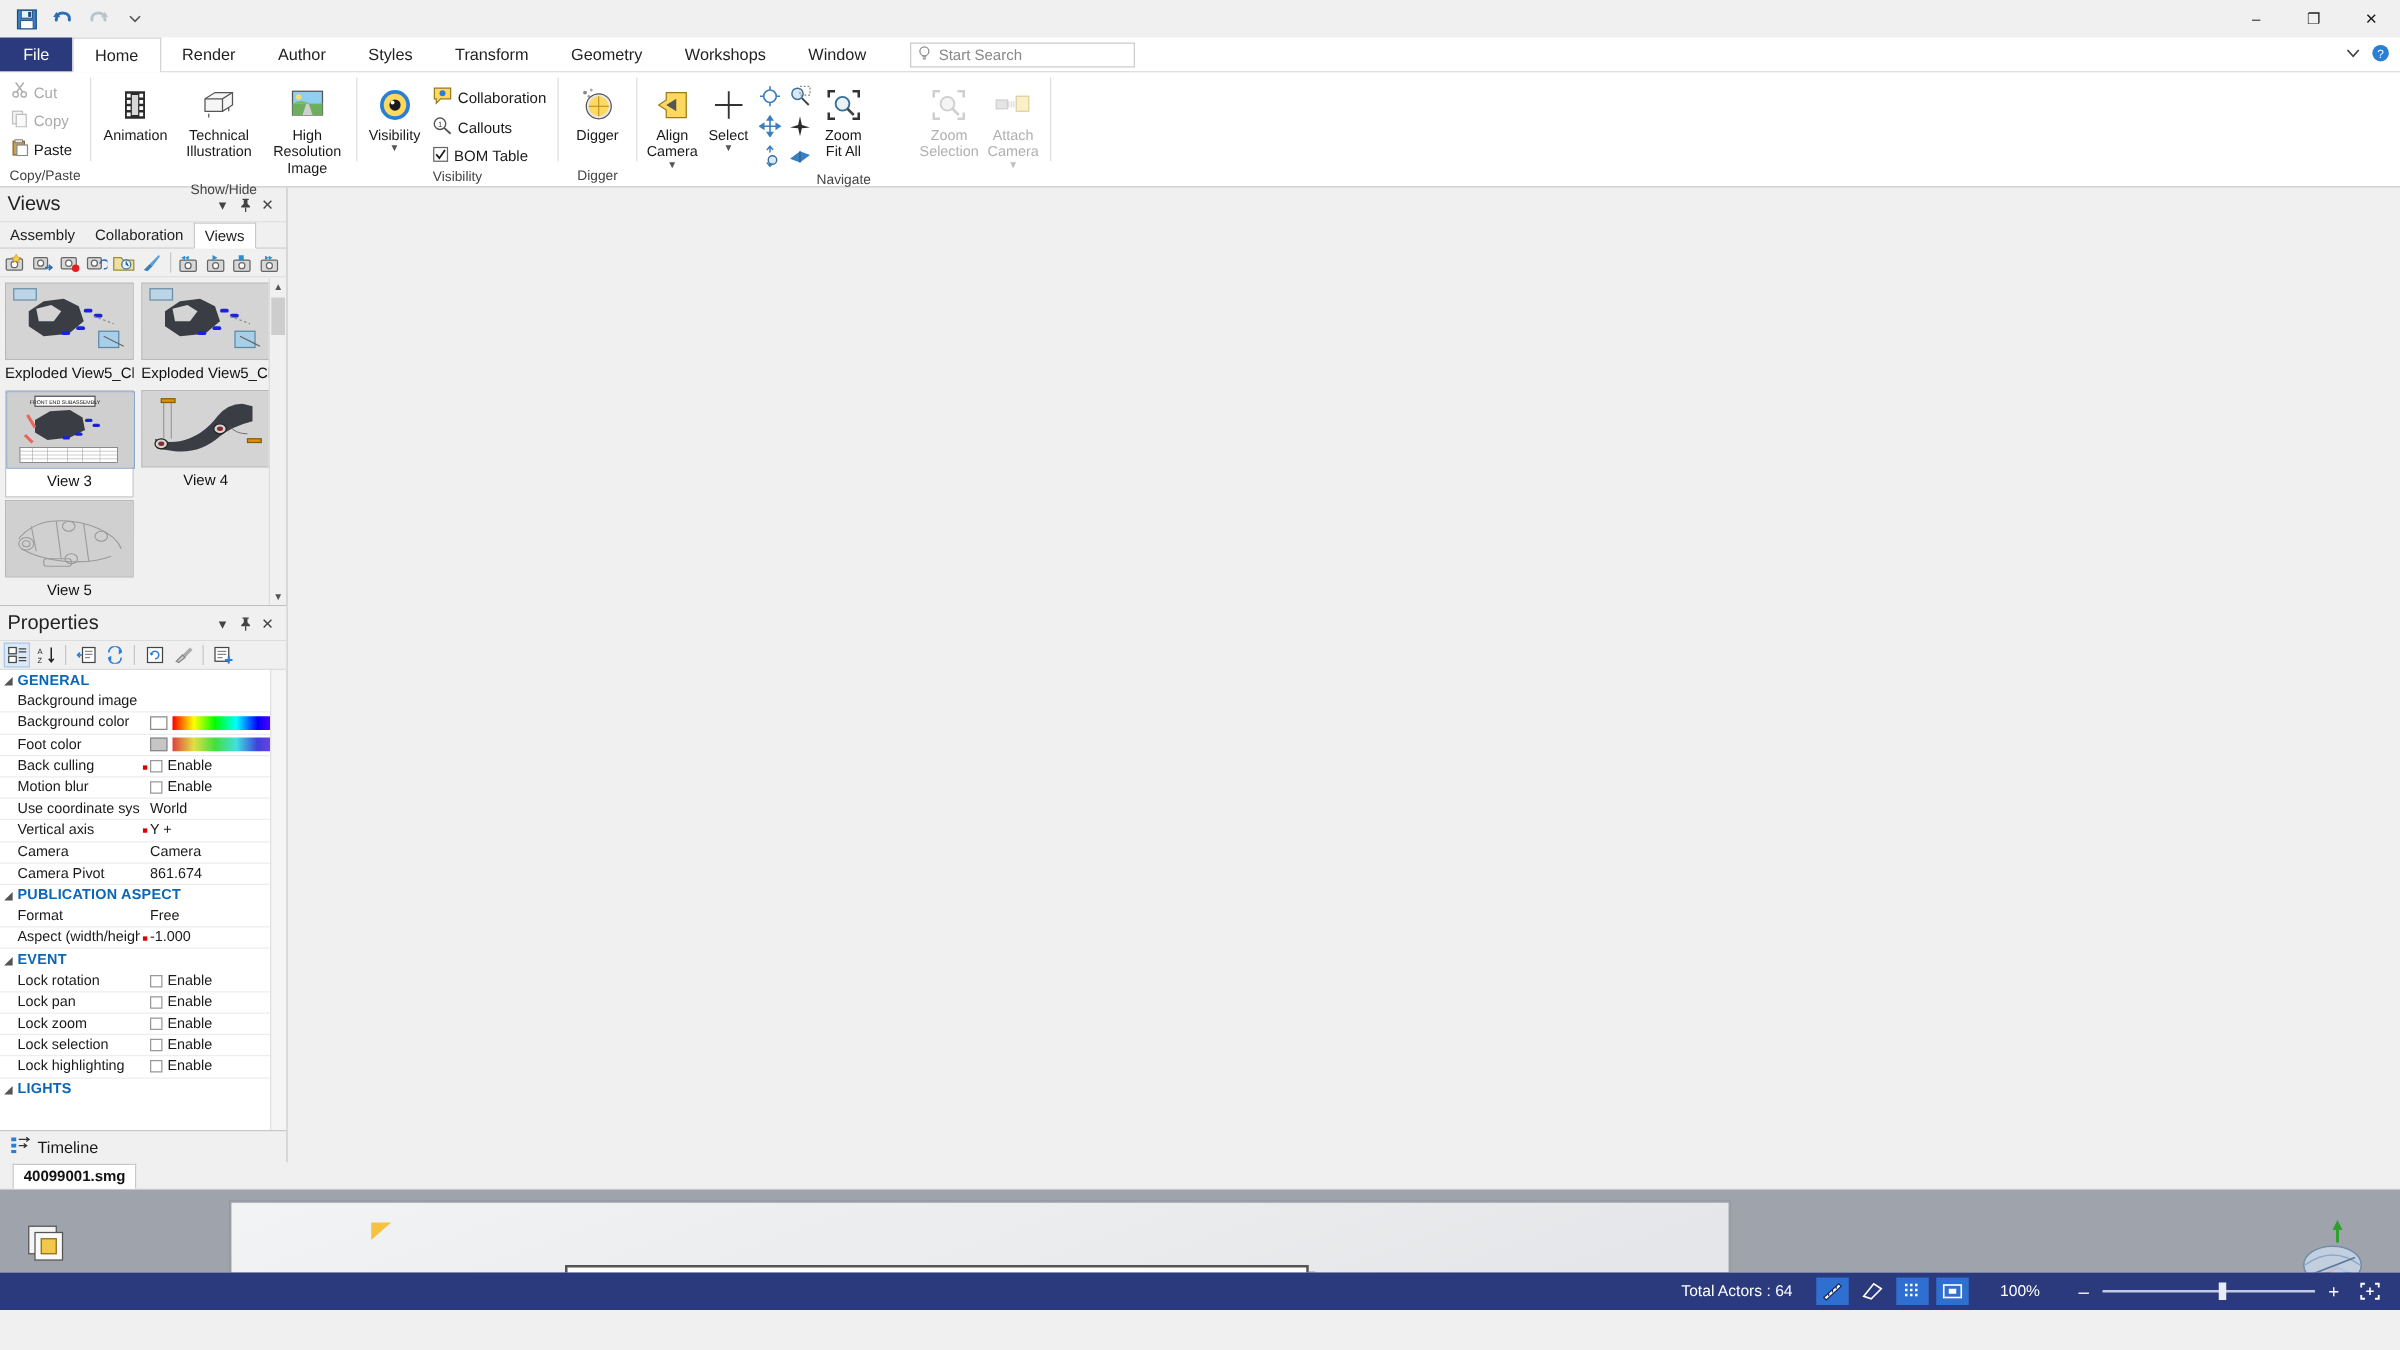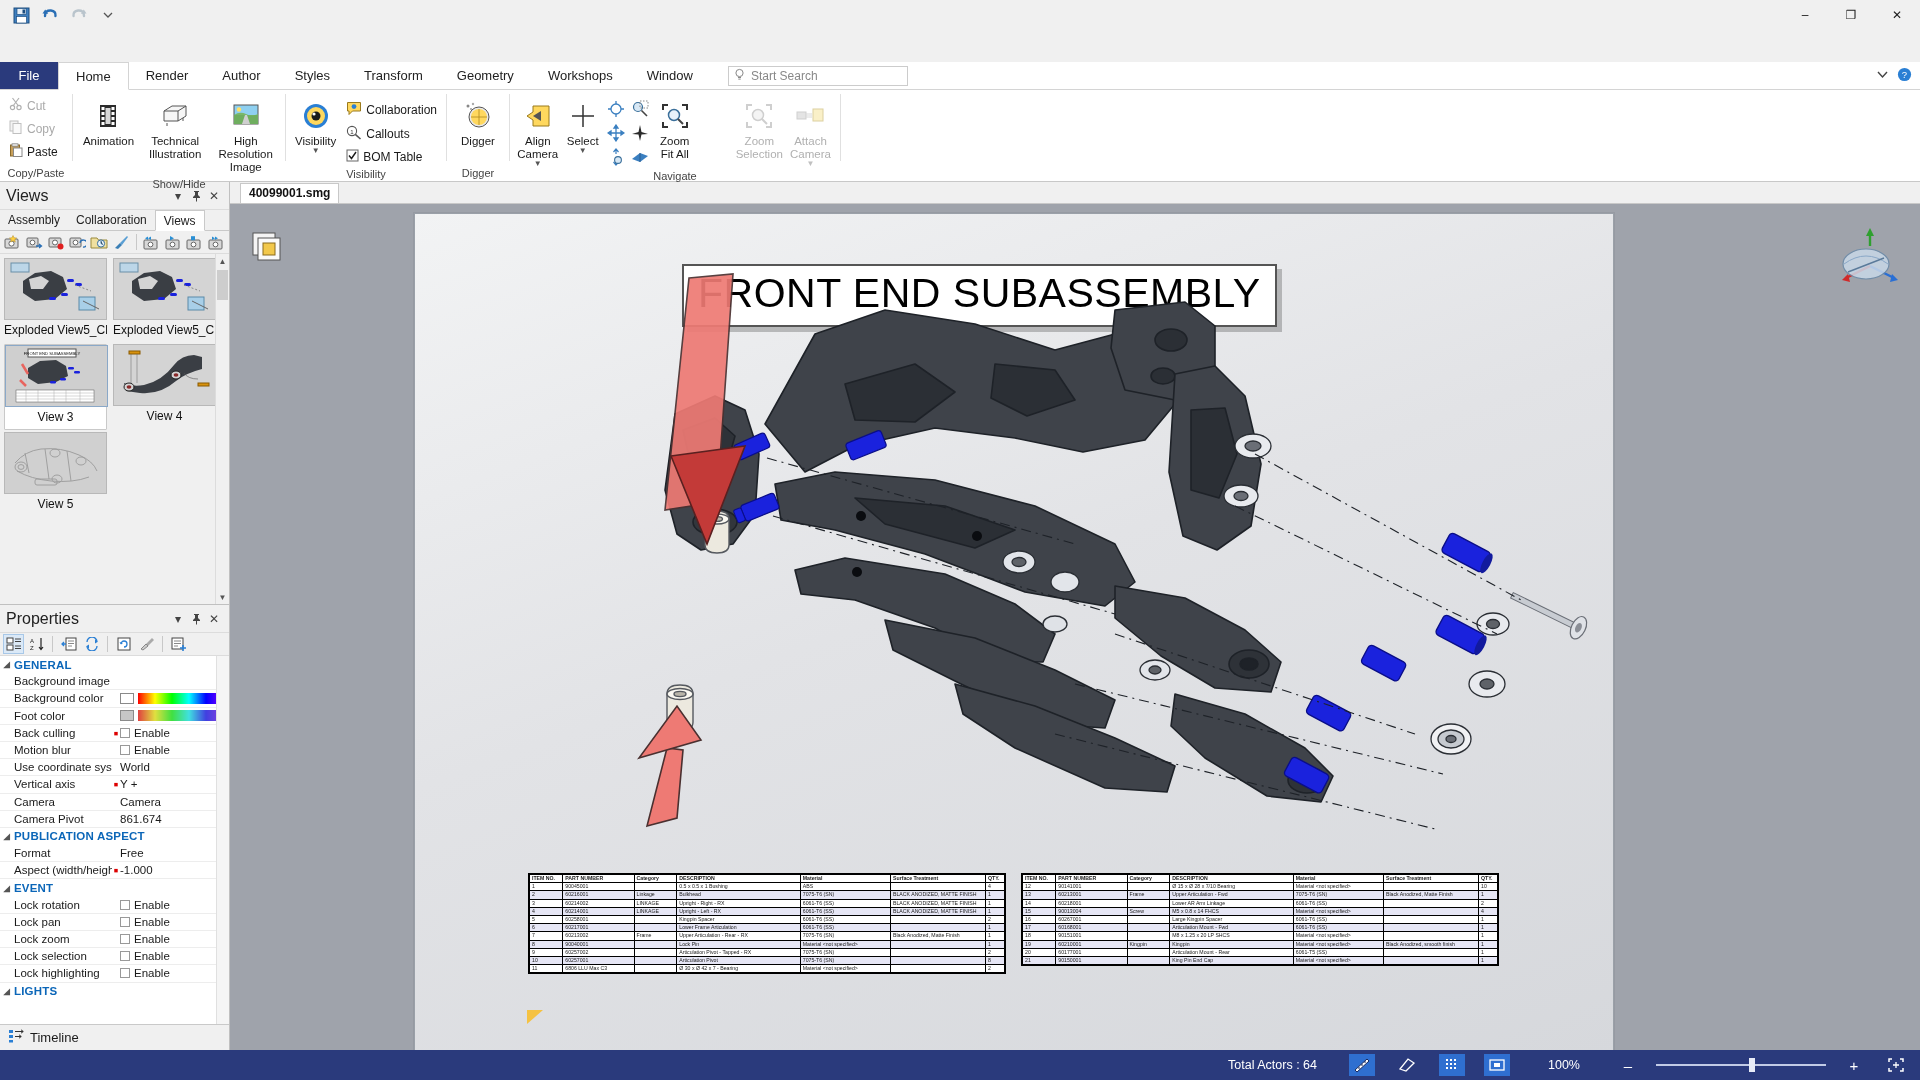--- a/index.html
+++ b/index.html
@@ -25,21 +25,21 @@
   .title-text {
     position: absolute; left: 0; right: 0; text-align: center;
     font-size: 13px; color: #333; pointer-events: none;
   }
   .winbtns { position: absolute; right: 0; top: 0; height: 30px; display: flex; }
   .winbtn { width: 46px; height: 30px; display: flex; align-items: center; justify-content: center; cursor: pointer; }
 
   
   .ribbon-tabs {
     height: 28px; background: #fff; display: flex; align-items: stretch;
-    border-bottom: 1px solid #d4d4d4; position: relative; margin-top: 32px;
+    border-bottom: 1px solid #d4d4d4; position: relative;
   }
   .tab-file {
     background: #2a3a7c; color: #fff; width: 58px;
     display: flex; align-items: center; justify-content: center;
     font-size: 13px; cursor: pointer;
   }
   .tab {
     padding: 0 17px; display: flex; align-items: center;
     font-size: 13px; color: #222; cursor: pointer;
   }
@@ -68,21 +68,21 @@
     width: 66px; display: flex; flex-direction: column; align-items: center;
     padding: 3px 2px; font-size: 11.5px; text-align: center; line-height: 1.15; cursor: pointer;
   }
   .rbtn-big.disabled { color: #b0b0b0; cursor: default; }
   .rbtn-big .ico { height: 34px; display: flex; align-items: center; justify-content: center; margin-bottom: 2px; }
   .caret-dn { font-size: 8px; line-height: 6px; color: #555; }
   .icogrid { display: grid; grid-template-columns: repeat(2, 24px); grid-auto-rows: 24px; align-items: center; justify-items: center; margin-top: 2px; }
   .icogrid div { cursor: pointer; }
 
   
-  .main { display: flex; height: 868px; }
+  .main { display: flex; height: 868px; flex-direction: column; }
 
   
   .leftpanel { width: 230px; background: #f0f0f0; display: flex; flex-direction: column; border-right: 1px solid #c0c0c0; }
 
   .panel-head {
     height: 28px; display: flex; align-items: center; padding: 0 6px;
     background: #f0f0f0; border-bottom: 1px solid #dcdcdc;
   }
   .panel-title { font-size: 16px; color: #222; flex: 1; }
   .panel-head-btn { width: 18px; height: 18px; display: flex; align-items: center; justify-content: center; color: #444; cursor: pointer; font-size: 12px; }
@@ -151,21 +151,21 @@
   .bom table { border-collapse: collapse; width: 100%; }
   .bom th, .bom td { border: 1px solid #000; padding: 1px 2px; text-align: left; font-weight: normal; white-space: nowrap; overflow: hidden; }
   .bom th { font-weight: bold; background: #fff; }
   .bom tr.alt td { background: #e6e6f5; }
   .bom-left { left: 617px; top: 831px; width: 478px; }
   .bom-right { left: 1110px; top: 831px; width: 478px; }
 
   
   .statusbar { height: 30px; background: #2a3a7c; display: flex; align-items: center; color: #fff; font-size: 12.5px; position: relative; }
   .sb-left { flex: 1; }
-  .sb-right { display: flex; align-items: center; gap: 17px; padding-right: 10px; }
+  .sb-right { display: flex; align-items: center; gap: 4px; padding-right: 10px; }
   .sb-label { padding: 0 14px; white-space: nowrap; }
   .sb-icon { width: 26px; height: 22px; display: flex; align-items: center; justify-content: center; cursor: pointer; margin: 0 1px; }
   .sb-icon.on { background: #2f6fd0; }
   .sb-zoom { padding: 0 20px; }
   .sb-minus, .sb-plus { width: 22px; text-align: center; cursor: pointer; font-size: 15px; }
   .sb-slider { width: 170px; height: 14px; position: relative; display: flex; align-items: center; cursor: pointer; }
   .sb-track { width: 100%; height: 2px; background: #c2cbe6; }
   .sb-knob { position: absolute; left: 93px; width: 6px; height: 14px; background: #e8ecf7; }
 </style>
 </head>

